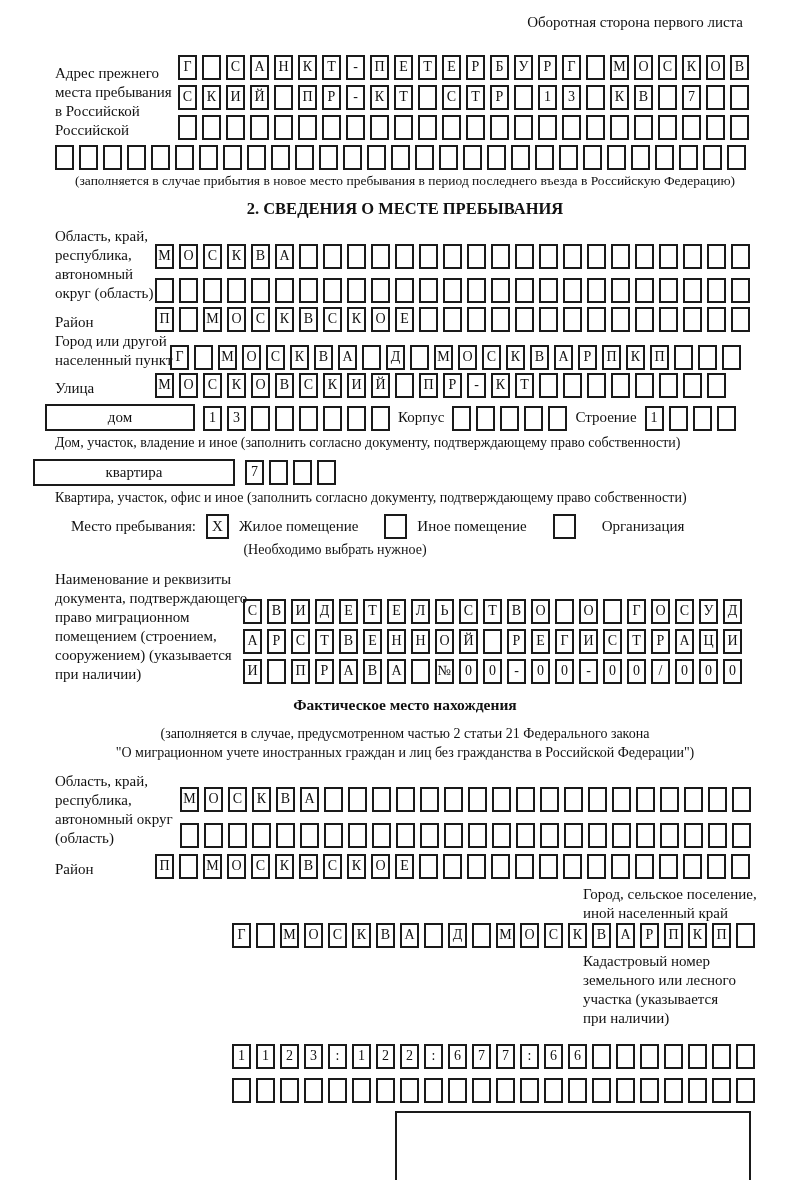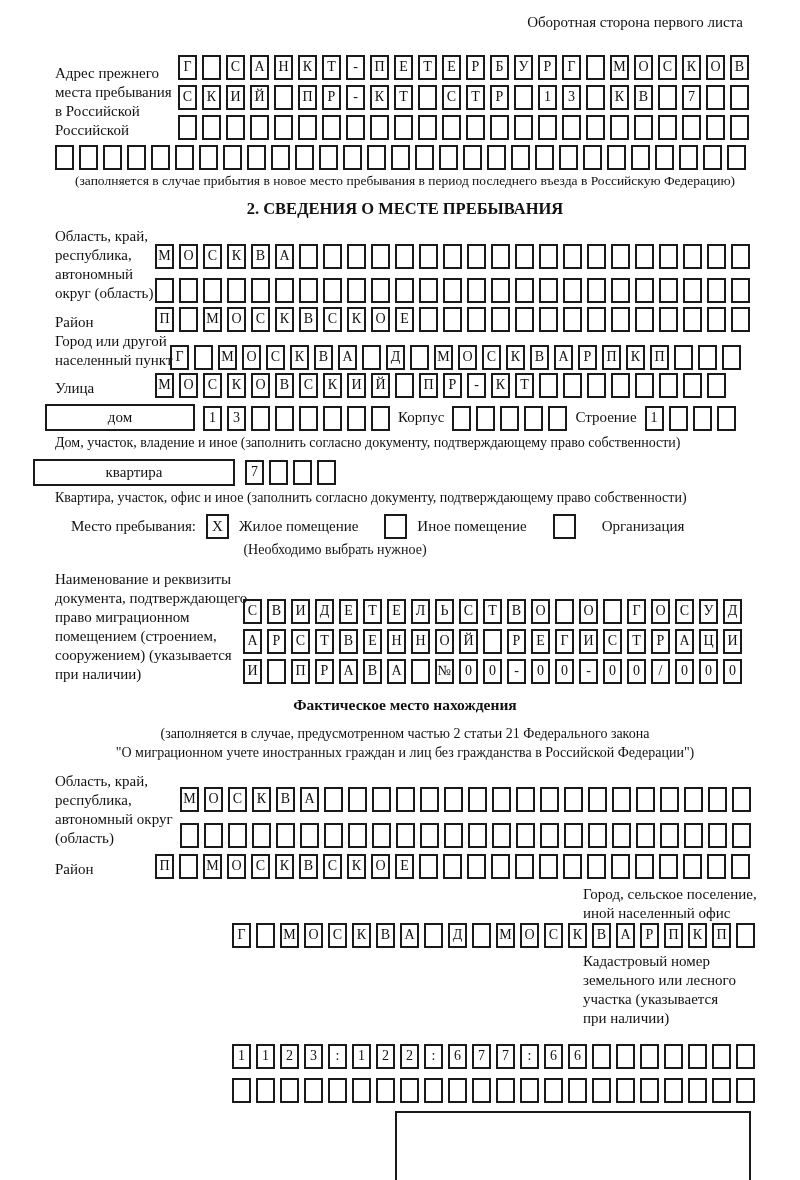--- a/index.html
+++ b/index.html
@@ -560,21 +560,21 @@
         <span class="cell"></span>
         <span class="cell"></span>
         <span class="cell"></span>
         <span class="cell"></span>
       </div>
   </div>
 
   <div class="frow" style="margin-top:6px;flex-direction:column;">
     <div class="lbl w172">
         <div>Город, сельское поселение,</div>
-        <div>иной населенный офис</div>
+        <div>иной населенный край</div>
       </div>
     <div class="cells">
         <span class="cell">Г</span>
         <span class="cell"></span>
         <span class="cell">М</span>
         <span class="cell">О</span>
         <span class="cell">С</span>
         <span class="cell">К</span>
         <span class="cell">В</span>
         <span class="cell">А</span>

